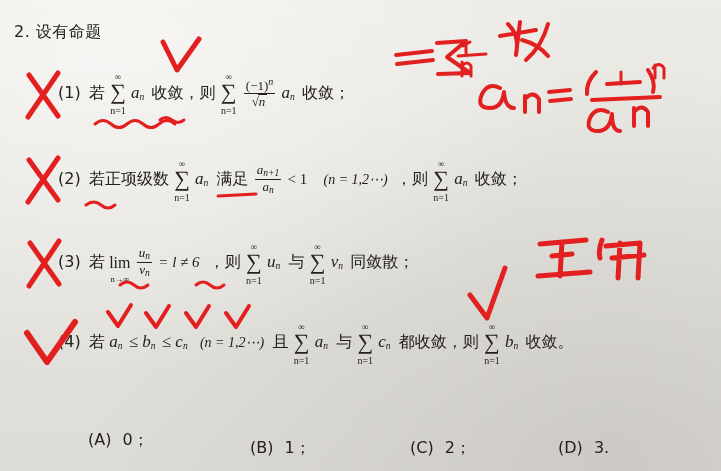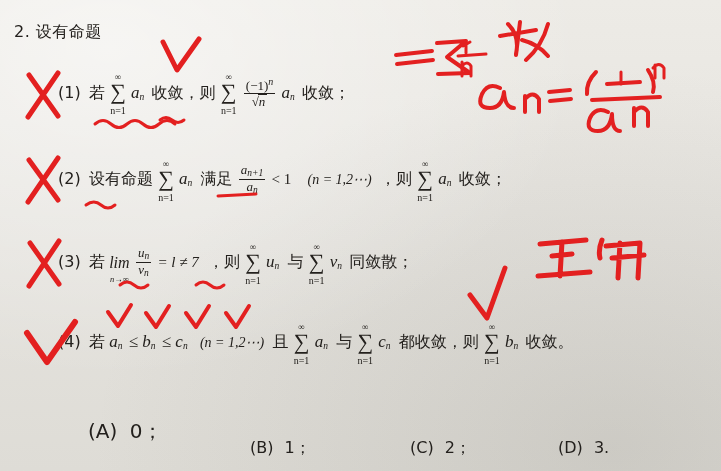--- a/index.html
+++ b/index.html
@@ -75,21 +75,20 @@
     transform: translateX(-50%);
     font-size: 10px;
     white-space: nowrap;
   }
   
   .lim {
     display: inline-block;
     position: relative;
     text-align: center;
     vertical-align: middle;
-    font-style: italic;
   }
   .lim .lw { font-size: 16px; }
   .lim .bot {
     position: absolute;
     bottom: -11px;
     left: 50%;
     transform: translateX(-50%);
     font-size: 8.5px;
     white-space: nowrap;
   }
@@ -145,21 +144,21 @@
     <span class="frac">
       <span class="num"><span>(−1)</span><span class="sup mi">n</span></span>
       <span class="den"><span>√</span><span class="sqrt mi">n</span></span>
     </span>
     <span class="mi">a</span><span class="sub mi">n</span>
     <span class="cjk" style="margin-left:3px;">收敛；</span>
   </div>
 
   <div class="txt line" style="left:58px; top:164px;">
     <span class="cjk">(2)</span>
-    <span class="cjk" style="margin-left:4px;">设有命题</span>
+    <span class="cjk" style="margin-left:4px;">若正项级数</span>
     <span class="sum">
       <span class="top">∞</span>
       <span class="big">∑</span>
       <span class="bot">n=1</span>
     </span>
     <span class="mi">a</span><span class="sub mi">n</span>
     <span class="cjk" style="margin-left:4px;">满足</span>
     <span class="frac">
       <span class="num"><span class="mi">a</span><span class="sub mi">n+1</span></span>
       <span class="den"><span class="mi">a</span><span class="sub mi">n</span></span>
@@ -180,21 +179,21 @@
     <span class="cjk">(3)</span>
     <span class="cjk" style="margin-left:4px;">若</span>
     <span class="lim">
       <span class="lw">lim</span>
       <span class="bot">n→∞</span>
     </span>
     <span class="frac">
       <span class="num"><span class="mi">u</span><span class="sub mi">n</span></span>
       <span class="den"><span class="mi">v</span><span class="sub mi">n</span></span>
     </span>
-    <span style="font-size:15px;" class="mi">= l ≠ 7</span>
+    <span style="font-size:15px;" class="mi">= l ≠ 6</span>
     <span class="cjk" style="margin-left:5px;">，则</span>
     <span class="sum">
       <span class="top">∞</span>
       <span class="big">∑</span>
       <span class="bot">n=1</span>
     </span>
     <span class="mi">u</span><span class="sub mi">n</span>
     <span class="cjk" style="margin-left:4px;">与</span>
     <span class="sum">
       <span class="top">∞</span>
@@ -230,21 +229,21 @@
     <span class="sum">
       <span class="top">∞</span>
       <span class="big">∑</span>
       <span class="bot">n=1</span>
     </span>
     <span class="mi">b</span><span class="sub mi">n</span>
     <span class="cjk" style="margin-left:3px;">收敛。</span>
   </div>
 
 
-  <div class="txt cjk" style="left:88px; top:418px; font-size:20px;">
+  <div class="txt cjk" style="left:88px; top:430px; font-size:16px;">
     <span>(A)</span>
     <span style="margin-left:6px;">0；</span>
   </div>
   <div class="txt cjk" style="left:250px; top:438px; font-size:16px;">
     <span>(B)</span>
     <span style="margin-left:6px;">1；</span>
   </div>
   <div class="txt cjk" style="left:410px; top:438px; font-size:16px;">
     <span>(C)</span>
     <span style="margin-left:6px;">2；</span>

